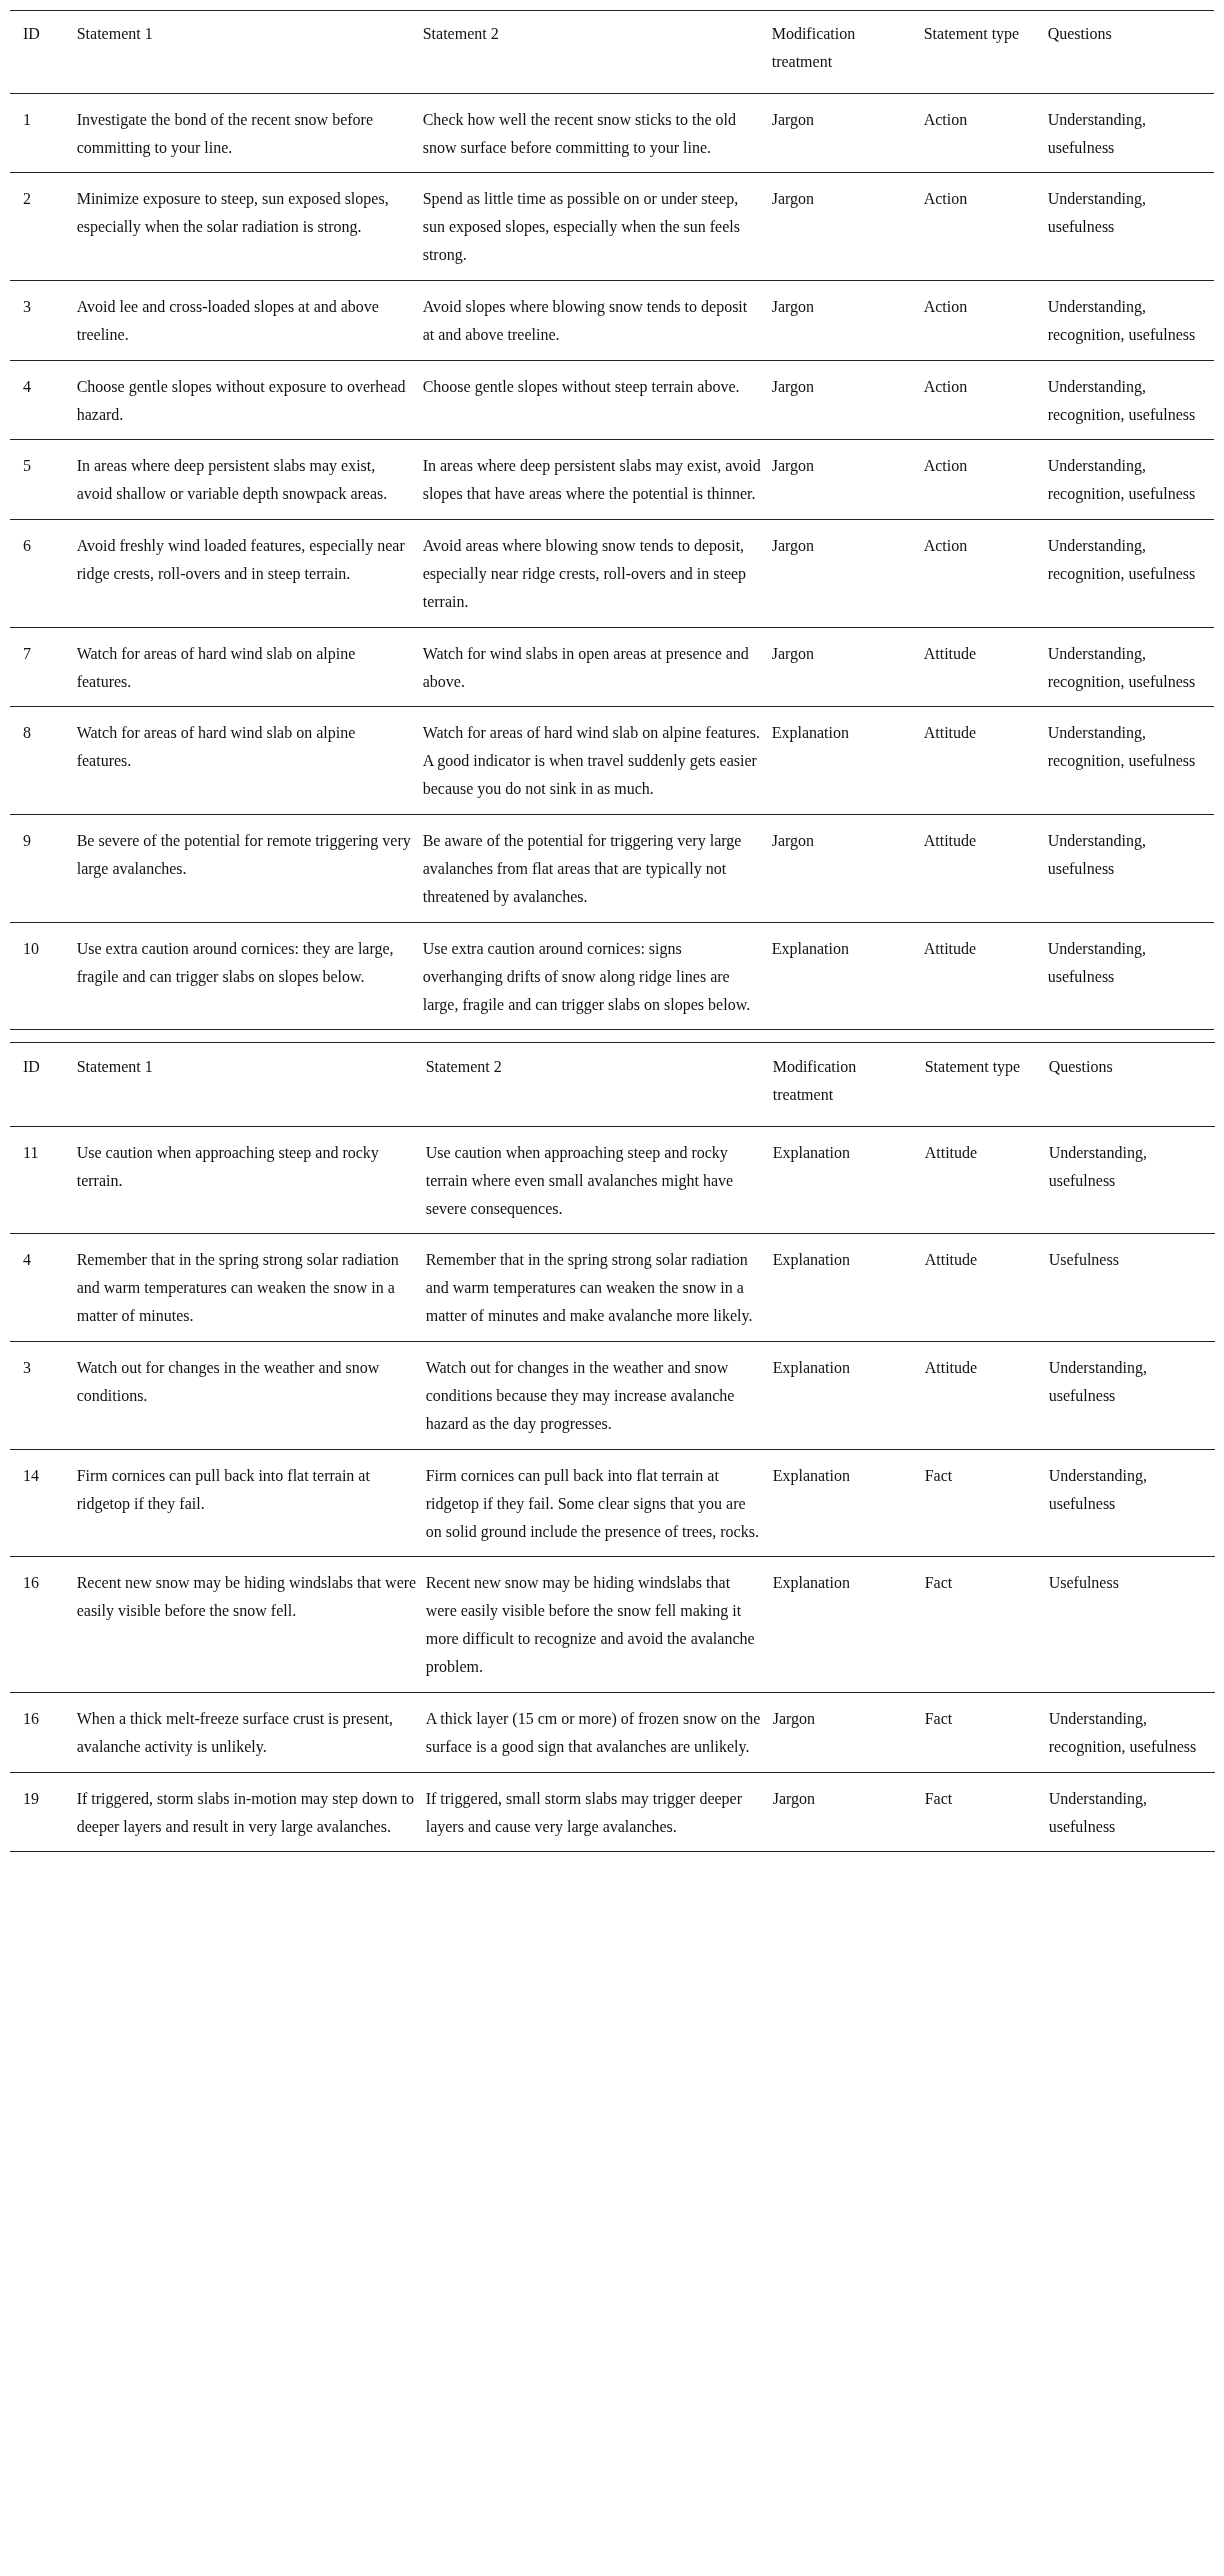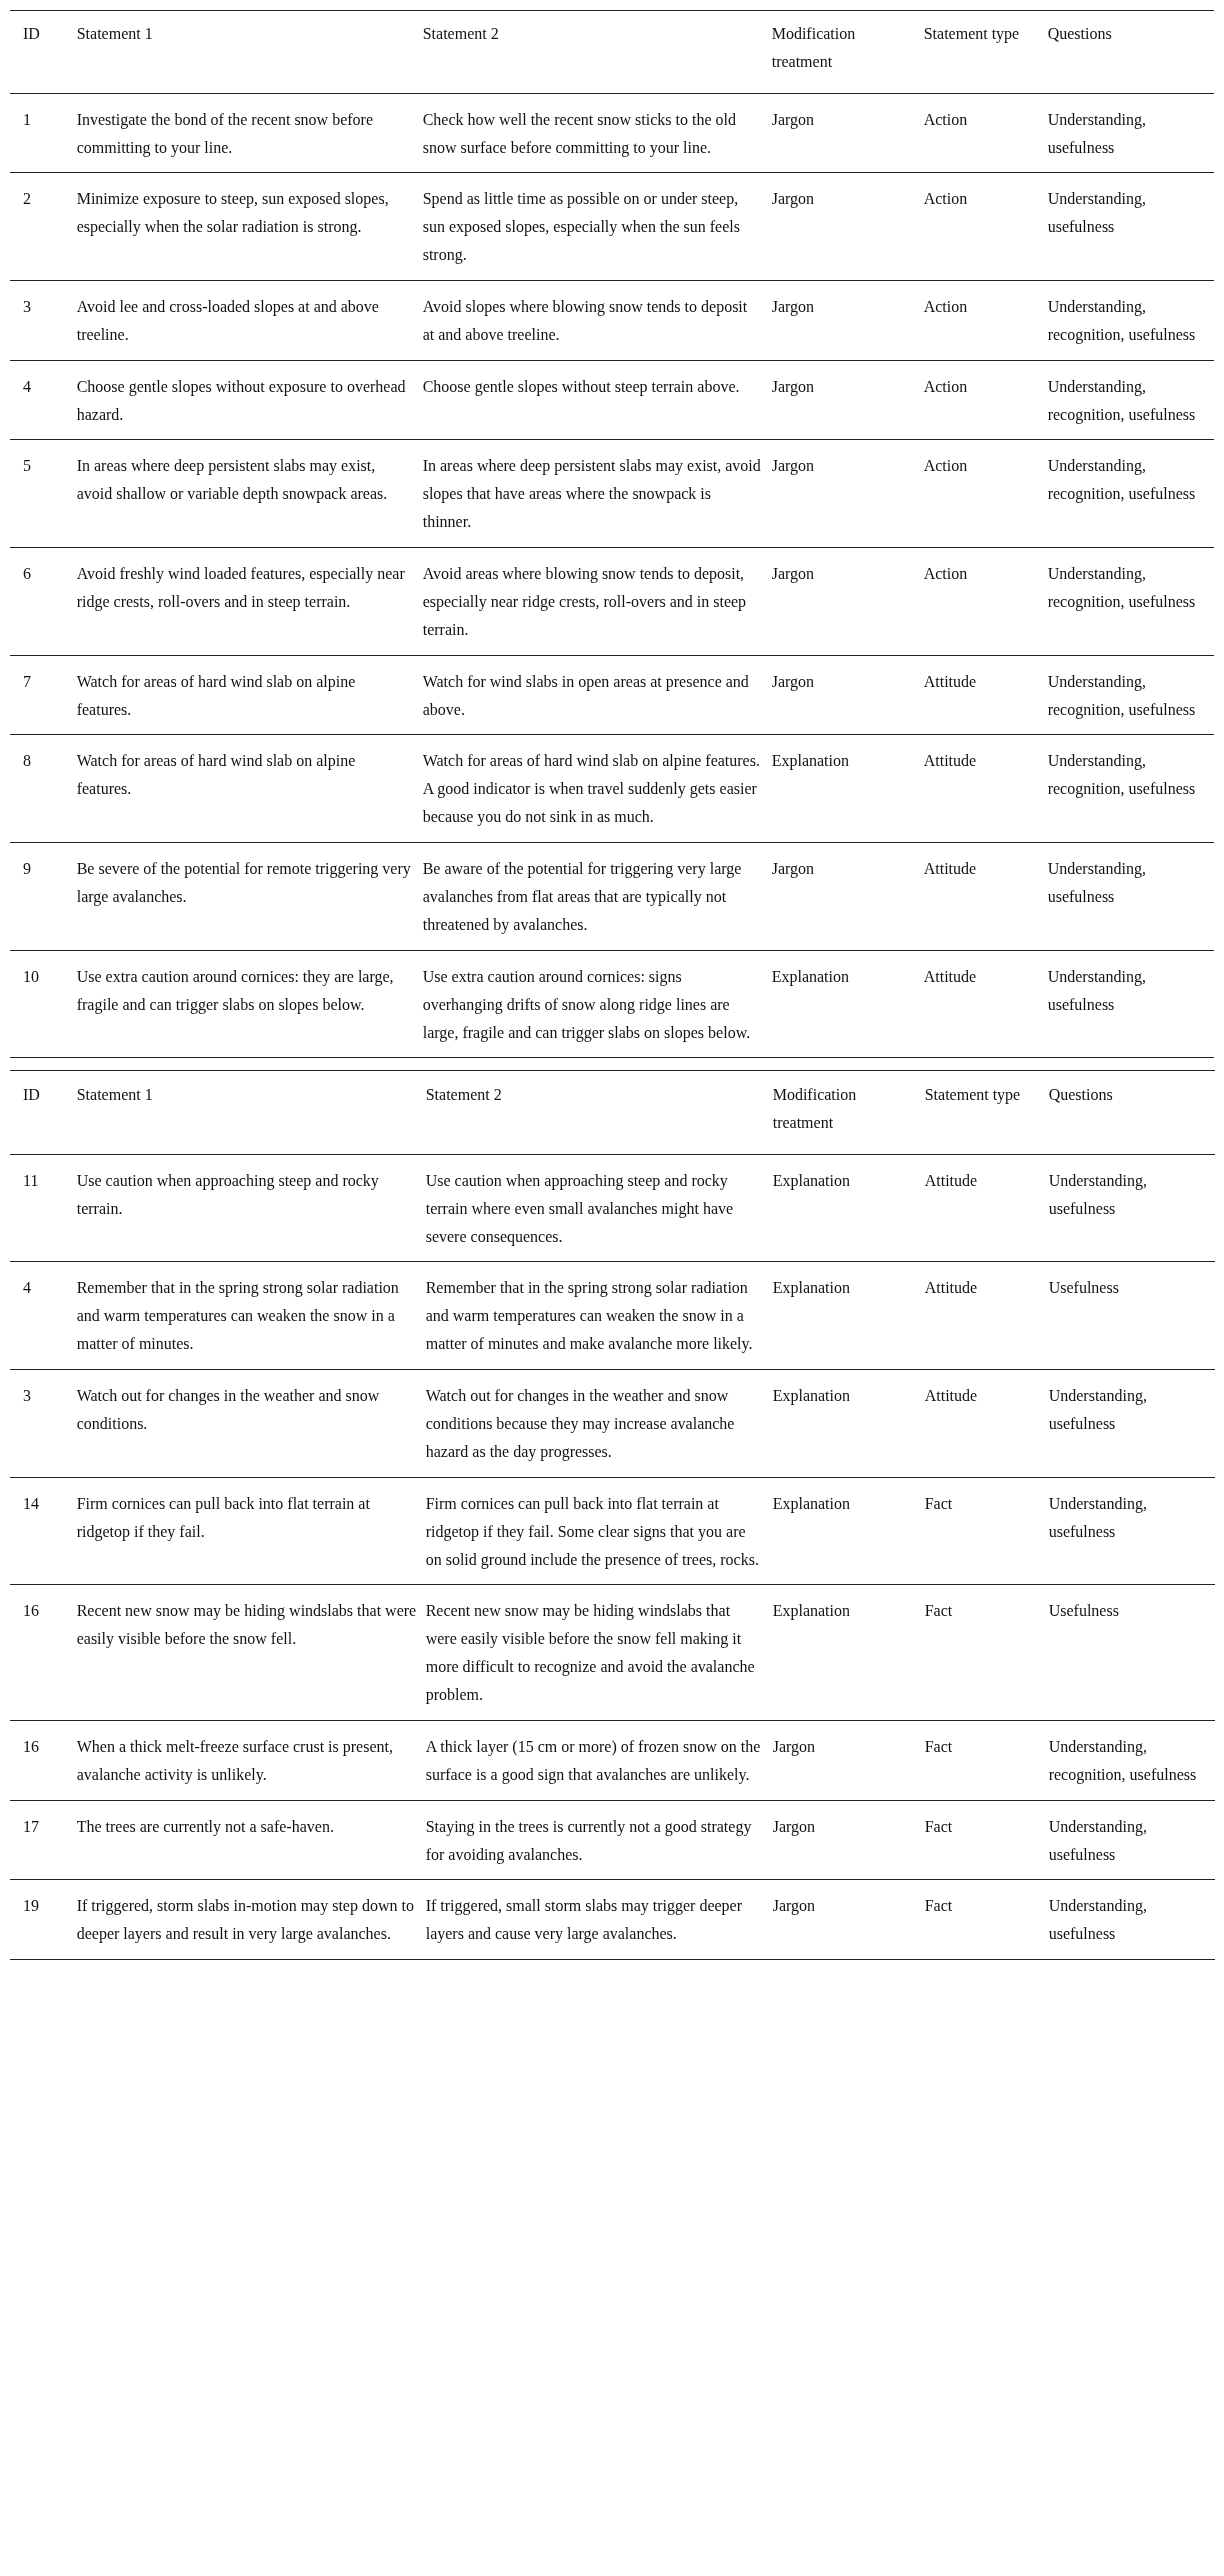--- a/index.html
+++ b/index.html
@@ -111,21 +111,21 @@
           <td class="id-cell">4</td>
           <td>Choose gentle slopes without exposure to overhead hazard.</td>
           <td>Choose gentle slopes without steep terrain above.</td>
           <td>Jargon</td>
           <td>Action</td>
           <td>Understanding, recognition, usefulness</td>
         </tr>
         <tr>
           <td class="id-cell">5</td>
           <td>In areas where deep persistent slabs may exist, avoid shallow or variable depth snowpack areas.</td>
-          <td>In areas where deep persistent slabs may exist, avoid slopes that have areas where the snowpack is thinner.</td>
+          <td>In areas where deep persistent slabs may exist, avoid slopes that have areas where the potential is thinner.</td>
           <td>Jargon</td>
           <td>Action</td>
           <td>Understanding, recognition, usefulness</td>
         </tr>
         <tr>
           <td class="id-cell">6</td>
           <td>Avoid freshly wind loaded features, especially near ridge crests, roll-overs and in steep terrain.</td>
           <td>Avoid areas where blowing snow tends to deposit, especially near ridge crests, roll-overs and in steep terrain.</td>
           <td>Jargon</td>
           <td>Action</td>
@@ -228,28 +228,20 @@
         </tr>
         <tr>
           <td class="id-cell">16</td>
           <td>When a thick melt-freeze surface crust is present, avalanche activity is unlikely.</td>
           <td>A thick layer (15 cm or more) of frozen snow on the surface is a good sign that avalanches are unlikely.</td>
           <td>Jargon</td>
           <td>Fact</td>
           <td>Understanding, recognition, usefulness</td>
         </tr>
         <tr>
-          <td class="id-cell">17</td>
-          <td>The trees are currently not a safe-haven.</td>
-          <td>Staying in the trees is currently not a good strategy for avoiding avalanches.</td>
-          <td>Jargon</td>
-          <td>Fact</td>
-          <td>Understanding, usefulness</td>
-        </tr>
-        <tr>
           <td class="id-cell">19</td>
           <td>If triggered, storm slabs in-motion may step down to deeper layers and result in very large avalanches.</td>
           <td>If triggered, small storm slabs may trigger deeper layers and cause very large avalanches.</td>
           <td>Jargon</td>
           <td>Fact</td>
           <td>Understanding, usefulness</td>
         </tr>
       </tbody>
   </table>
 

